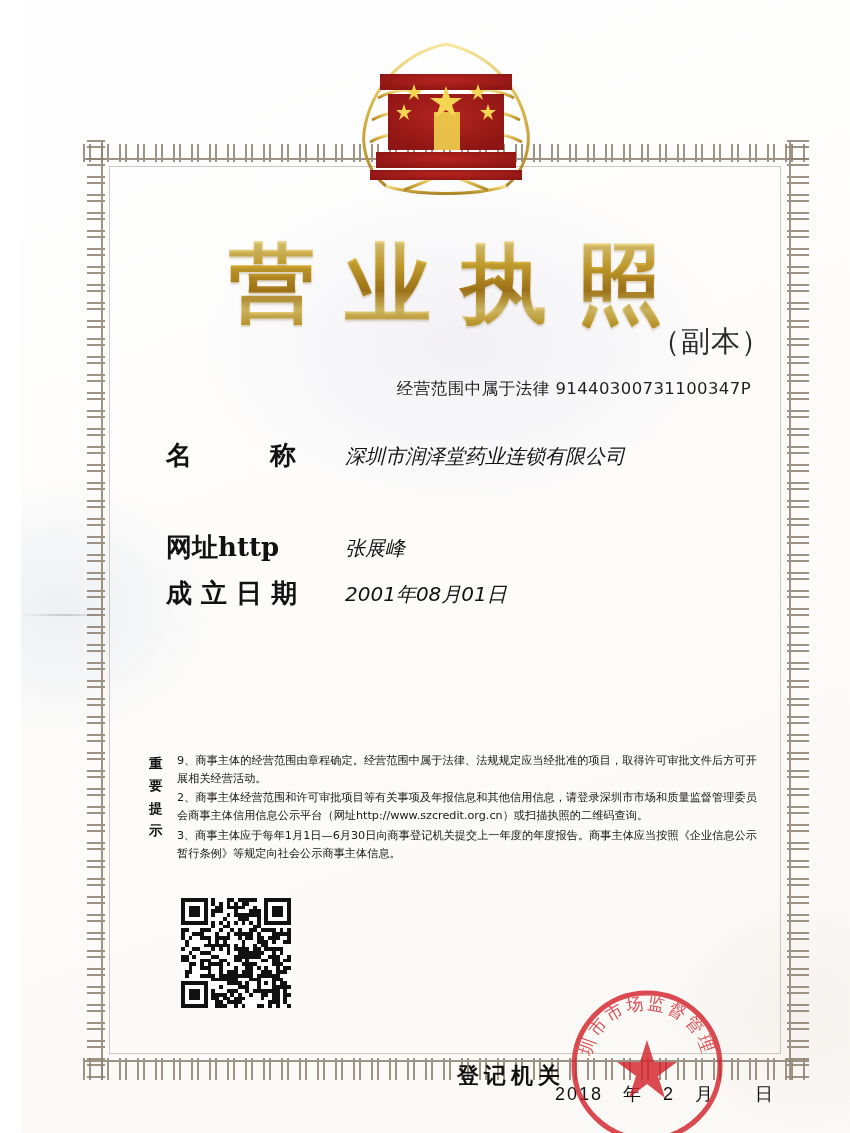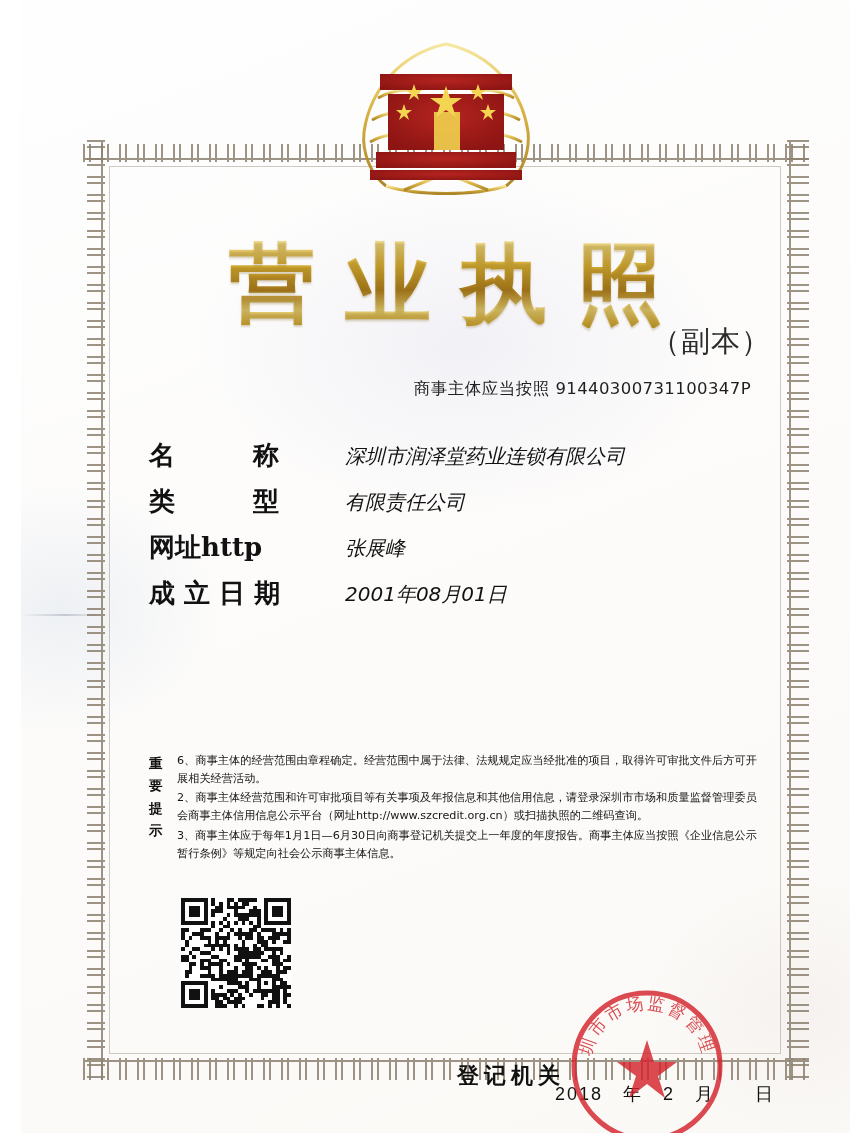--- a/index.html
+++ b/index.html
@@ -177,21 +177,21 @@
     width: 600px;
     z-index: 6;
   }
   .field-row {
     position: relative;
     min-height: 44px;
     margin-bottom: 2px;
   }
   .field-label {
     position: absolute;
-    left: 0;
+    left: 17px;
     top: 0;
     width: 188px;
     font-family: "DejaVu Serif", serif;
     font-size: 26px;
     font-weight: 700;
     color: #111;
     display: flex;
     justify-content: space-between;
   }
   .field-label.tight {
@@ -366,34 +366,32 @@
     <div class="meander meander-right"></div>
     <div class="inner-rule"></div>
   </div>
 
   <div class="title-wrap">
     <div class="title">营业执照</div>
     <div class="title-suffix">（副本）</div>
   </div>
 
   <div class="credit-line">
-    <span>商事主体应当按照</span>
+    <span>经营范围中属于法律</span>
     <span class="credit-code">91440300731100347P</span>
   </div>
 
   <div class="fields">
 
     <div class="field-row">
       <div class="field-label tight">名　　　称</div>
       <div class="field-value">深圳市润泽堂药业连锁有限公司</div>
     </div>
 
     <div class="field-row">
-      <div class="field-label tight">类　　　型</div>
-      <div class="field-value">有限责任公司</div>
     </div>
 
 
     <div class="field-row">
       <div class="field-label tight">网址http</div>
       <div class="field-value">张展峰</div>
     </div>
 
     <div class="field-row">
       <div class="field-label tight">成 立 日 期</div>
@@ -403,21 +401,21 @@
   </div>
 
   <div class="notice">
     <div class="notice-title">
       <div>重</div>
       <div>要</div>
       <div>提</div>
       <div>示</div>
     </div>
     <div class="notice-body">
-      <p>6、商事主体的经营范围由章程确定。经营范围中属于法律、法规规定应当经批准的项目，取得许可审批文件后方可开展相关经营活动。</p>
+      <p>9、商事主体的经营范围由章程确定。经营范围中属于法律、法规规定应当经批准的项目，取得许可审批文件后方可开展相关经营活动。</p>
       <p>2、商事主体经营范围和许可审批项目等有关事项及年报信息和其他信用信息，请登录深圳市市场和质量监督管理委员会商事主体信用信息公示平台（网址http://www.szcredit.org.cn）或扫描执照的二维码查询。</p>
       <p>3、商事主体应于每年1月1日—6月30日向商事登记机关提交上一年度的年度报告。商事主体应当按照《企业信息公示暂行条例》等规定向社会公示商事主体信息。</p>
     </div>
   </div>
 
   <div class="qr">
     <svg id="qr-svg" viewBox="0 0 29 29" width="110" height="110" shape-rendering="crispEdges" aria-hidden="true">
       <rect width="29" height="29" fill="#ffffff"></rect>
       <g fill="#111111" id="qr-cells">
           <rect x="0" y="0" width="1" height="1"></rect>

